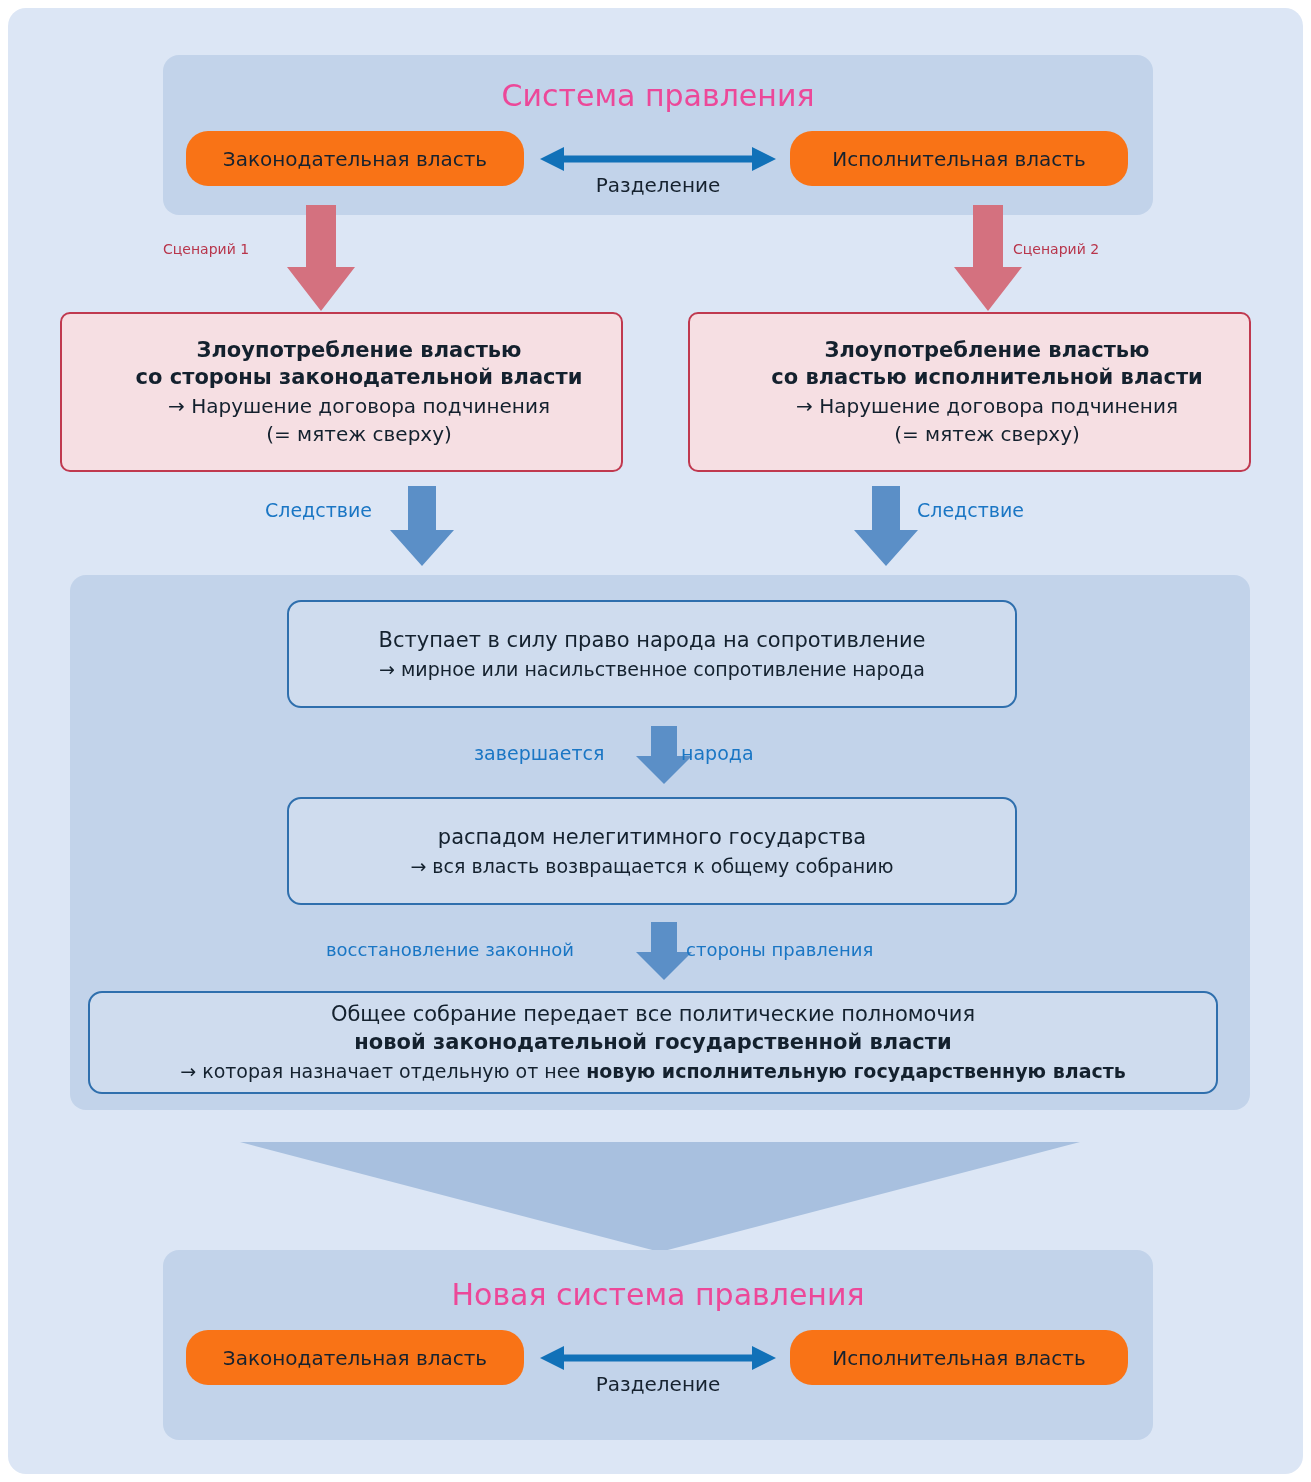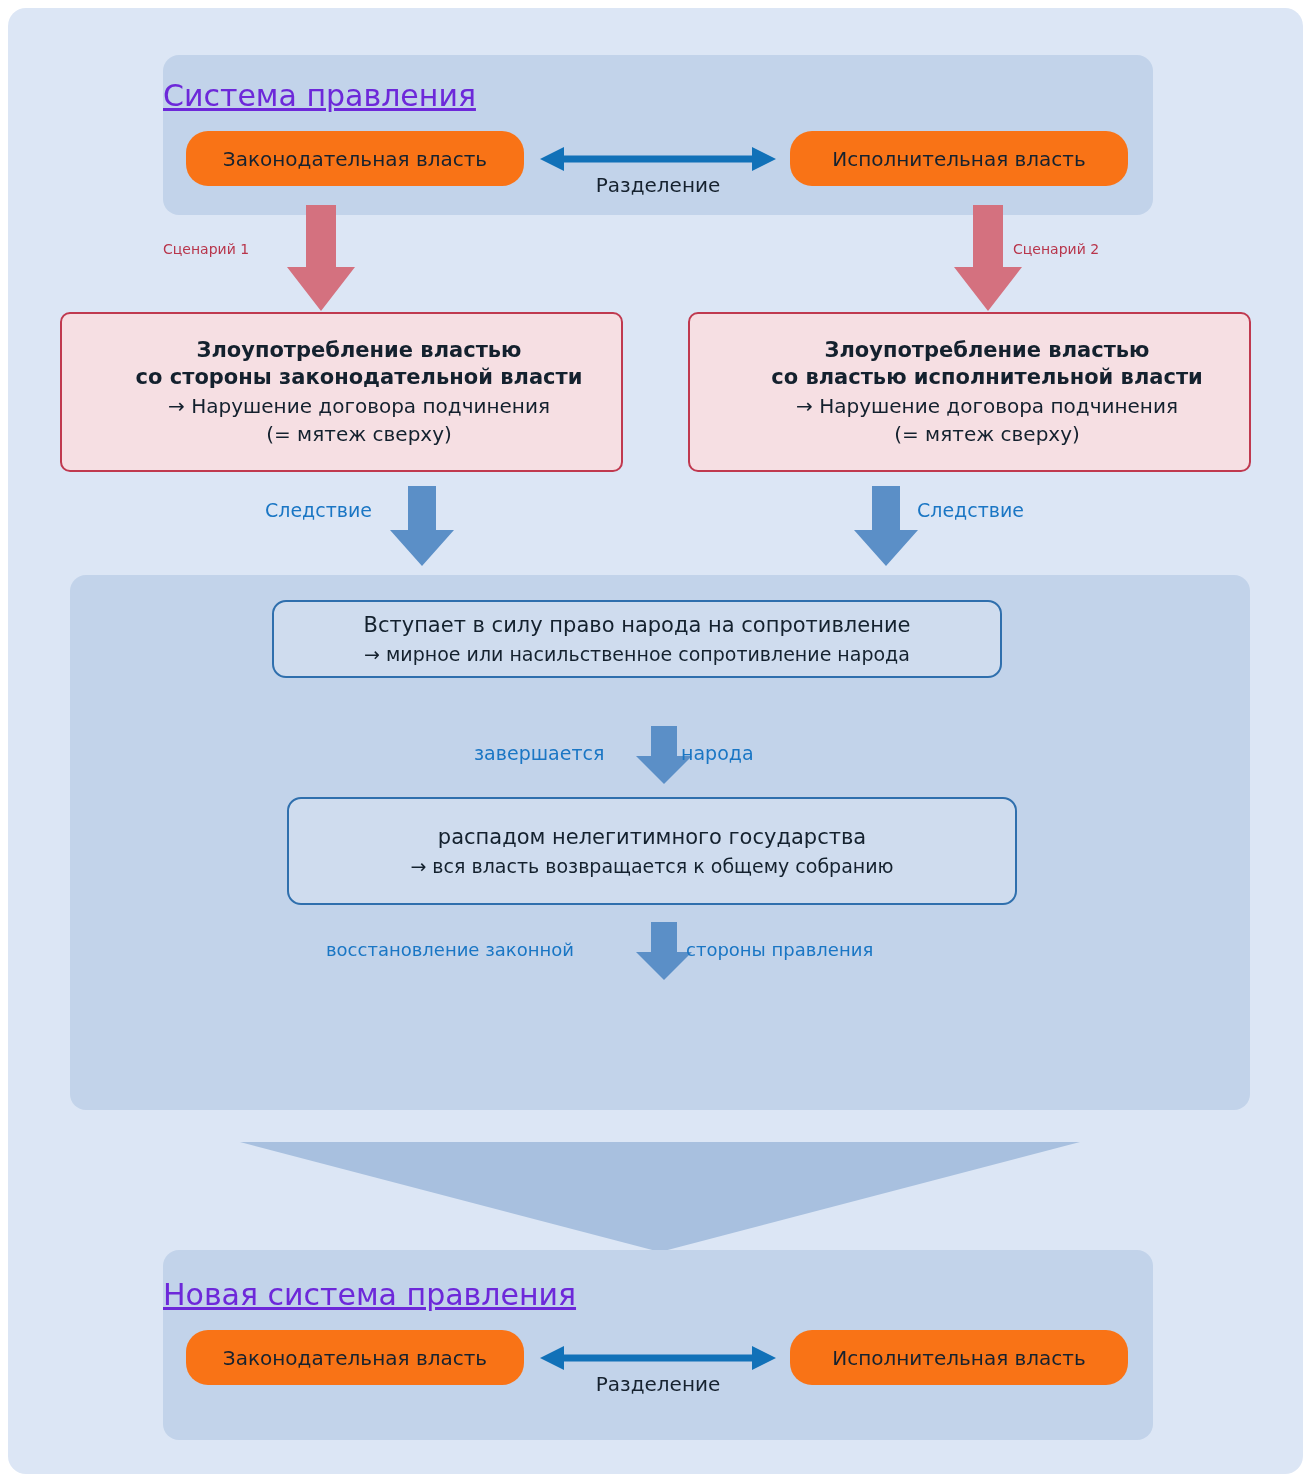--- a/index.html
+++ b/index.html
@@ -30,24 +30,24 @@
   .panel {
     position: absolute;
     background: #c2d3ea;
     border-radius: 16px;
   }
   
   .sys-title {
     position: absolute;
     left: 0;
     right: 0;
-    color: #6d28d9;
+    text-align: center;
+    color: #ec4899;
     font-size: 30px;
     font-weight: 400;
-    text-decoration: underline;
   }
   .power-pill {
     position: absolute;
     background: #f97316;
     border-radius: 22px;
     display: flex;
     align-items: center;
     justify-content: center;
     color: #16222f;
     font-size: 20px;
@@ -172,21 +172,21 @@
   </svg>
   <div class="lbl-blue" style="left:265px; top:499px;">Следствие</div>
 
   <svg class="arrow-svg" style="left:854px; top:486px;" width="70" height="82">
     <polygon points="18,0 46,0 46,44 64,44 32,80 0,44 18,44" fill="#5b8fc7"></polygon>
   </svg>
   <div class="lbl-blue" style="left:917px; top:499px;">Следствие</div>
 
   <div class="panel" style="left:70px; top:575px; width:1180px; height:535px;"></div>
 
-  <div class="blue-box" style="left:272px; top:600px; width:730px; height:78px;">
+  <div class="blue-box" style="left:287px; top:600px; width:730px; height:108px;">
     <div class="b1">Вступает в силу право народа на сопротивление</div>
     <div class="b2">→ мирное или насильственное сопротивление народа</div>
   </div>
 
   <svg class="arrow-svg" style="left:636px; top:726px;" width="60" height="60">
     <polygon points="15,0 41,0 41,30 56,30 28,58 0,30 15,30" fill="#5b8fc7"></polygon>
   </svg>
   <div class="lbl-blue" style="left:474px; top:742px;">завершается</div>
   <div class="lbl-blue" style="left:681px; top:742px;">народа</div>
 
@@ -194,20 +194,25 @@
     <div class="b1">распадом нелегитимного государства</div>
     <div class="b2">→ вся власть возвращается к общему собранию</div>
   </div>
 
   <svg class="arrow-svg" style="left:636px; top:922px;" width="60" height="60">
     <polygon points="15,0 41,0 41,30 56,30 28,58 0,30 15,30" fill="#5b8fc7"></polygon>
   </svg>
   <div class="lbl-blue-sm" style="left:326px; top:939px;">восстановление законной</div>
   <div class="lbl-blue-sm" style="left:686px; top:939px;">стороны правления</div>
 
+  <div class="blue-box" style="left:88px; top:991px; width:1130px; height:103px;">
+    <div class="b1">Общее собрание передает все политические полномочия</div>
+    <div class="b1 bold">новой законодательной государственной власти</div>
+    <div class="b3"><span>→ которая назначает отдельную от нее </span><span class="bold">новую исполнительную государственную власть</span></div>
+  </div>
 
   <svg class="arrow-svg" style="left:240px; top:1142px;" width="840" height="112">
     <polygon points="0,0 840,0 420,110" fill="#a8c0df"></polygon>
   </svg>
 
   <div class="panel" style="left:163px; top:1250px; width:990px; height:190px;"></div>
   <div class="sys-title" style="left:163px; top:1277px; width:990px;">Новая система правления</div>
 
   <div class="power-pill" style="left:186px; top:1330px; width:338px; height:55px;">
     <span>Законодательная власть</span>

